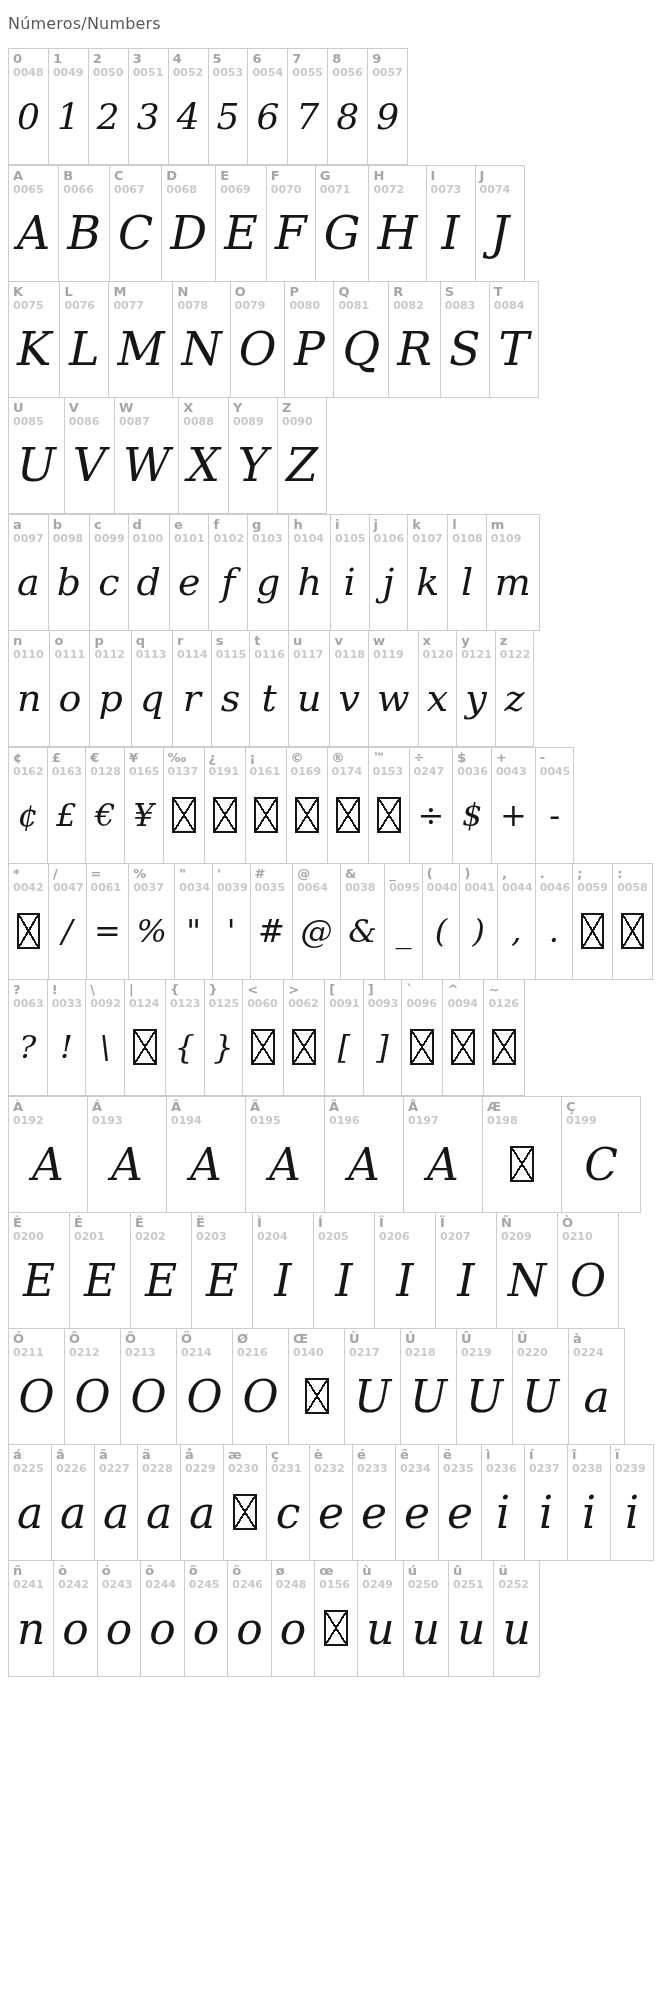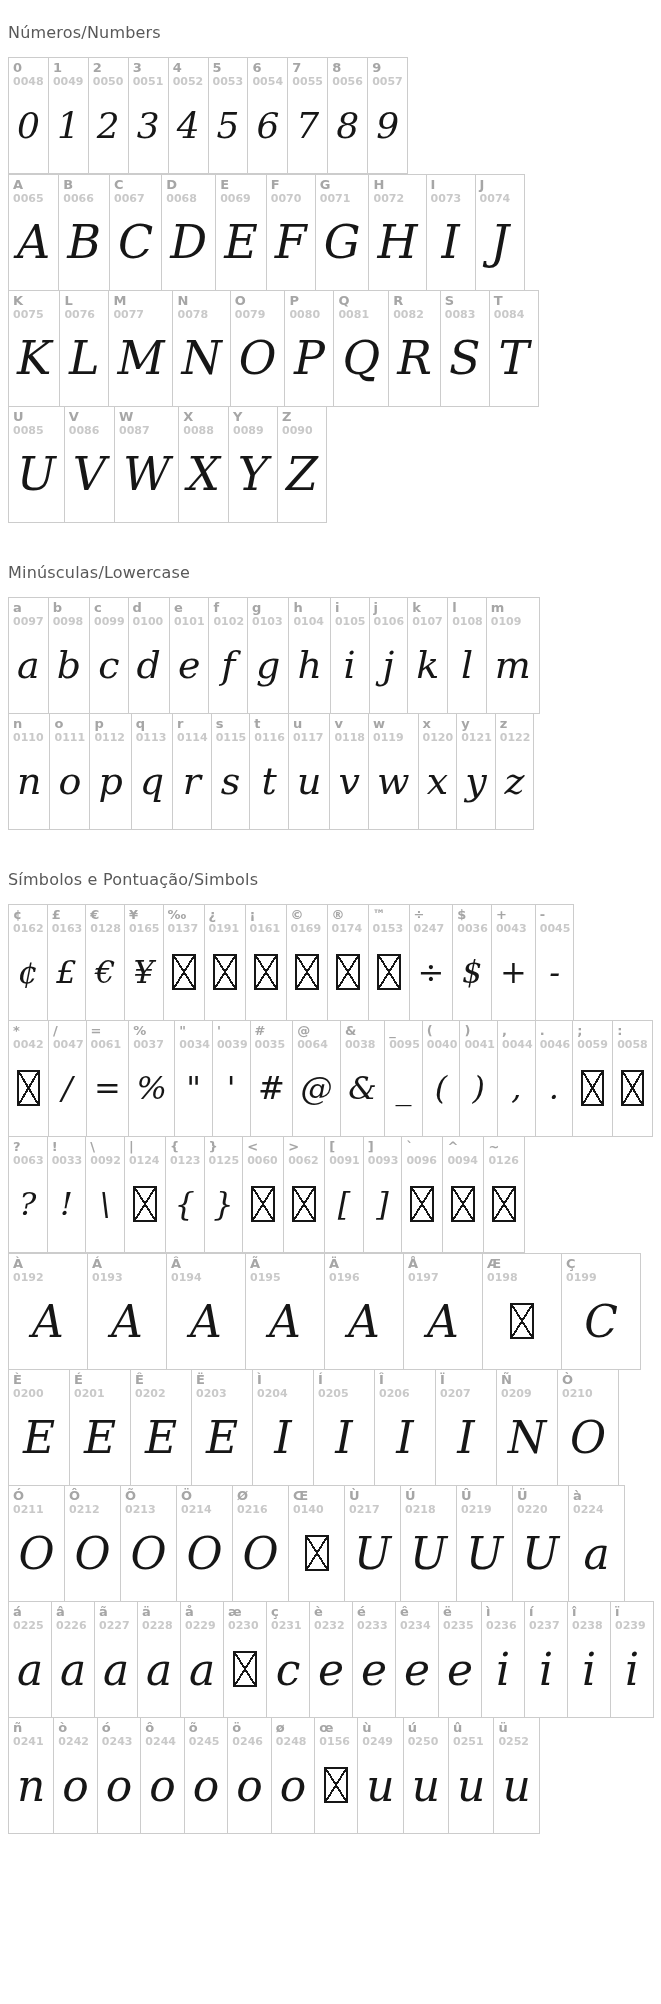--- a/index.html
+++ b/index.html
@@ -8,21 +8,21 @@
     font-family:"DejaVu Sans","Liberation Sans",sans-serif;
     -webkit-font-smoothing:antialiased;
   }
   #charmap{padding:5px 8px 0 8px;}
   .sec{display:block;}
   .section-title{
     font-size:16px;font-weight:400;line-height:19px;
     color:var(--header-text,#595959);
     margin:40px 0 15px 0;letter-spacing:.2px;
   }
-  .sec:first-child .section-title{margin-top:18px;}
+  .sec:first-child .section-title{margin-top:9px;}
   .rows{display:block;}
   .row{display:flex;align-items:stretch;}
   .row + .row{margin-top:-1px;}
   .cell{
     display:flex;flex-direction:column;box-sizing:border-box;
     border:1px solid var(--border,#cccccc);
     height:117px;background:#fff;
   }
   .cell + .cell{margin-left:-1px;}
   .cell-head{padding:3px 3px 0 4px;line-height:1.05;}
@@ -413,21 +413,20 @@
               <span class="cell-code">0090</span>
             </div>
             <div class="cell-glyph">
               <span class="glyph">Z</span>
             </div>
           </div>
         </div>
       </div>
     </section>
     <section class="sec sec-lowercase">
-      <h2 class="section-title">Minúsculas/Lowercase</h2>
       <div class="rows">
         <div class="row">
           <div class="cell">
             <div class="cell-head">
               <span class="cell-label">a</span>
               <span class="cell-code">0097</span>
             </div>
             <div class="cell-glyph">
               <span class="glyph">a</span>
             </div>
@@ -656,21 +655,20 @@
               <span class="cell-code">0122</span>
             </div>
             <div class="cell-glyph">
               <span class="glyph">z</span>
             </div>
           </div>
         </div>
       </div>
     </section>
     <section class="sec sec-symbols">
-      <h2 class="section-title">Símbolos e Pontuação/Simbols</h2>
       <div class="rows">
         <div class="row">
           <div class="cell">
             <div class="cell-head">
               <span class="cell-label">¢</span>
               <span class="cell-code">0162</span>
             </div>
             <div class="cell-glyph">
               <span class="glyph">¢</span>
             </div>

